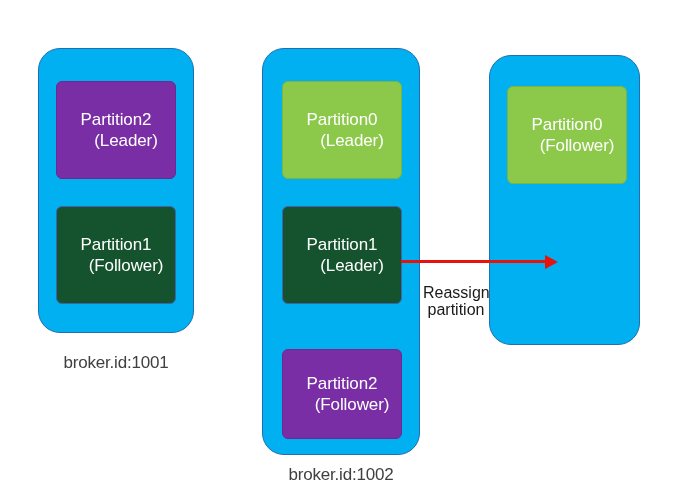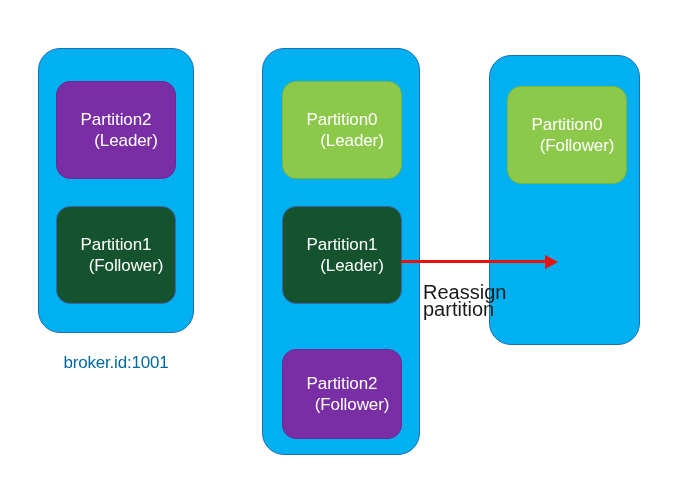--- a/index.html
+++ b/index.html
@@ -29,21 +29,21 @@
     border: 1.5px solid #1f6fb5;
     border-radius: 22px;
     display: flex;
     flex-direction: column;
     align-items: center;
   }
 
   .partition {
     position: absolute;
     box-sizing: border-box;
-    border-radius: 14px;
+    border-radius: 6px;
     display: flex;
     flex-direction: column;
     align-items: center;
     justify-content: center;
     color: #ffffff;
     font-size: 17px;
     line-height: 21px;
     text-align: center;
     letter-spacing: -0.1px;
   }
@@ -51,41 +51,41 @@
   .partition .prole { white-space: nowrap; margin-left: 20px; }
 
   .p-purple { background: #7a2ea5; border: 1.5px solid #6b2a91; }
   .p-blue   { background: #14532d; border: 1.5px solid #3c64ae; }
   .p-green  { background: #8cc94b; border: 1.5px solid #7ab63e; text-align: right; }
 
   .broker-label {
     position: absolute;
     font-size: 17px;
     line-height: 20px;
-    color: #0369a1;
+    color: #404040;
     text-align: center;
     white-space: nowrap;
     letter-spacing: -0.2px;
   }
 
   .arrow-line {
     position: absolute;
     background: #e8120c;
     height: 3px;
   }
   .arrow-head {
     position: absolute;
     width: 0; height: 0;
     border-top: 7px solid transparent;
     border-bottom: 7px solid transparent;
     border-left: 13px solid #e8120c;
   }
   .arrow-label {
     position: absolute;
-    font-size: 20px;
+    font-size: 16px;
     line-height: 17px;
     color: #1a1a1a;
     text-align: center;
     white-space: nowrap;
     background: #ffffff;
   }
 </style>
 </head>
 <body>
 
@@ -110,20 +110,21 @@
     </div>
     <div class="partition p-blue" style="left:19px; top:157px; width:120px; height:98px;">
       <span class="pname">Partition1</span>
       <span class="prole">(Leader)</span>
     </div>
     <div class="partition p-purple" style="left:19px; top:300px; width:120px; height:90px;">
       <span class="pname">Partition2</span>
       <span class="prole">(Follower)</span>
     </div>
   </div>
+  <div class="broker-label" style="left:262px; top:465px; width:158px;">broker.id:1002</div>
 
   <div class="broker" style="left:489px; top:55px; width:151px; height:290px;">
     <div class="partition p-green" style="left:17px; top:30px; width:120px; height:98px;">
       <span class="pname">Partition0</span>
       <span class="prole">(Follower)</span>
     </div>
   </div>
 
   <div class="arrow-line" style="left:401px; top:260px; width:146px;"></div>
   <div class="arrow-head" style="left:545px; top:254.5px;"></div>

